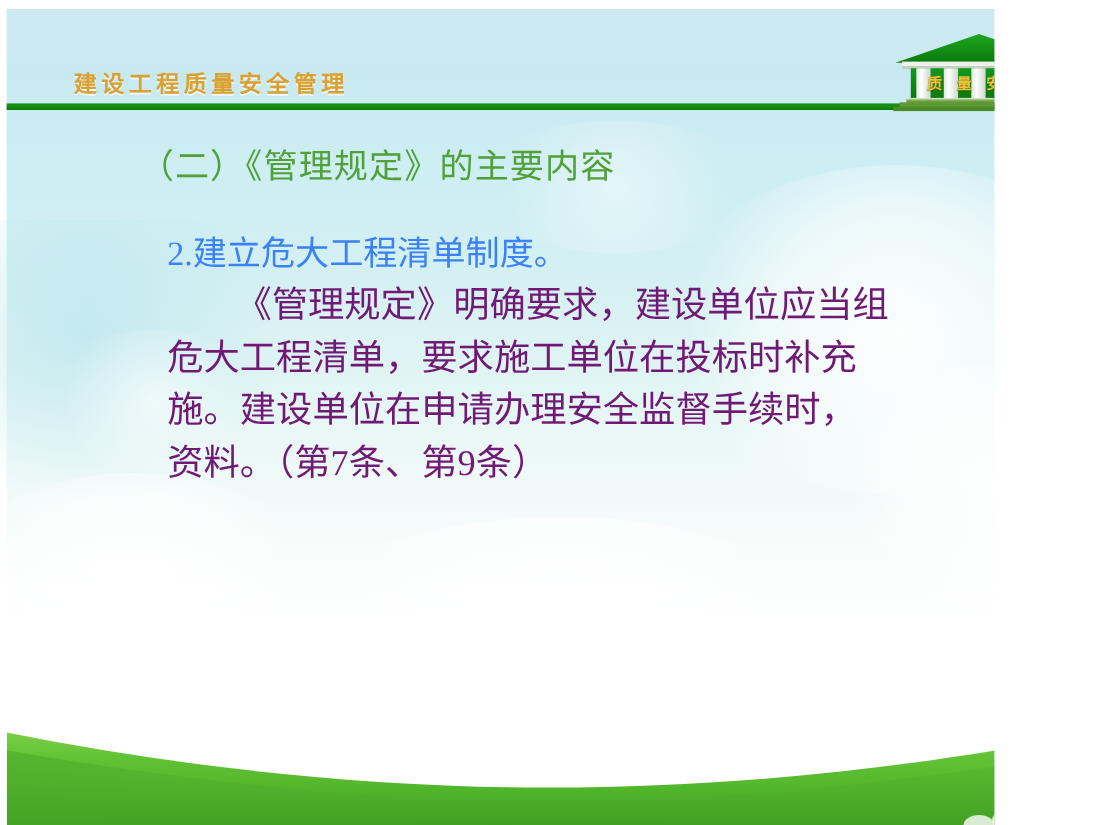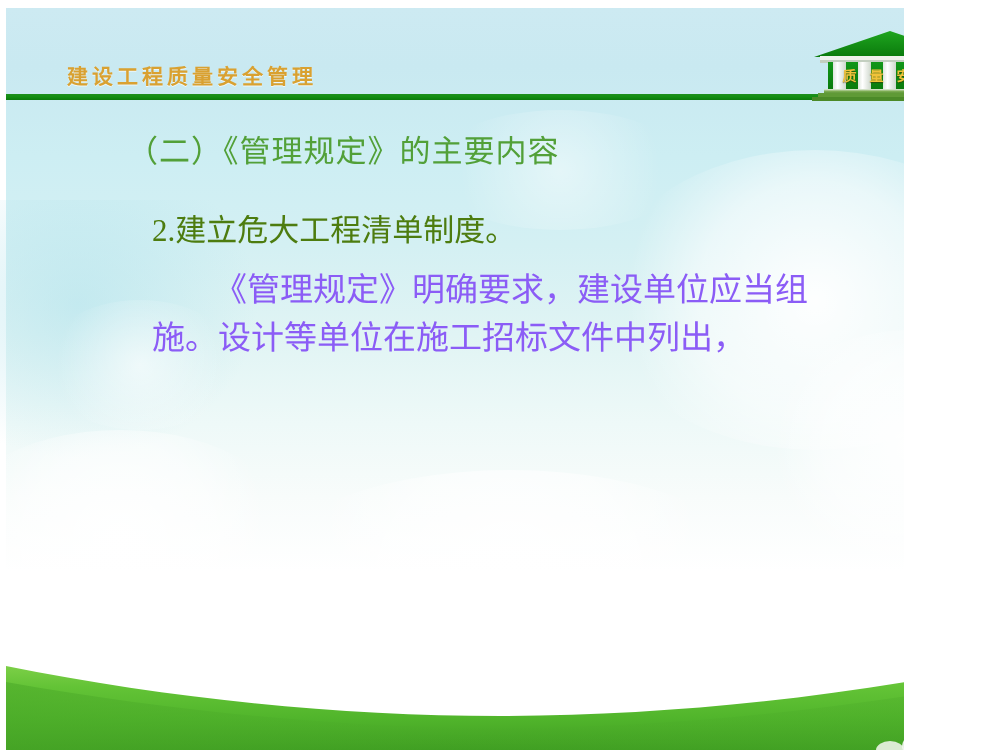--- a/index.html
+++ b/index.html
@@ -136,28 +136,27 @@
 
   
   .body-block {
     position: absolute;
     left: 152px;
     top: 208px;
     width: 790px;
   }
   .body-heading {
     font-size: 31px;
-    color: #4d7c0f;
+    color: #3b82f6;
     line-height: 46px;
     white-space: nowrap;
-    margin-bottom: 12px;
   }
   .body-para {
     font-size: 33px;
-    color: #8b5cf6;
+    color: #701a75;
     line-height: 48px;
     letter-spacing: 0px;
   }
   .body-line { white-space: nowrap; }
   .body-line.indent { text-indent: 62px; }
 </style>
 </head>
 <body>
 
 <div class="slide">
@@ -243,17 +242,19 @@
     <div class="logo-text">质量安全</div>
   </div>
 
   <div class="subtitle">（二）《管理规定》的主要内容</div>
 
   <div class="body-block">
     <div class="body-heading">2.建立危大工程清单制度。</div>
 
     <div class="body-para">
       <div class="body-line indent">《管理规定》明确要求，建设单位应当组</div>
-      <div class="body-line">施。设计等单位在施工招标文件中列出，</div>
+      <div class="body-line">危大工程清单，要求施工单位在投标时补充</div>
+      <div class="body-line">施。建设单位在申请办理安全监督手续时，</div>
+      <div class="body-line">资料。（第7条、第9条）</div>
     </div>
   </div>
 
 </div>
 
 </body></html>

